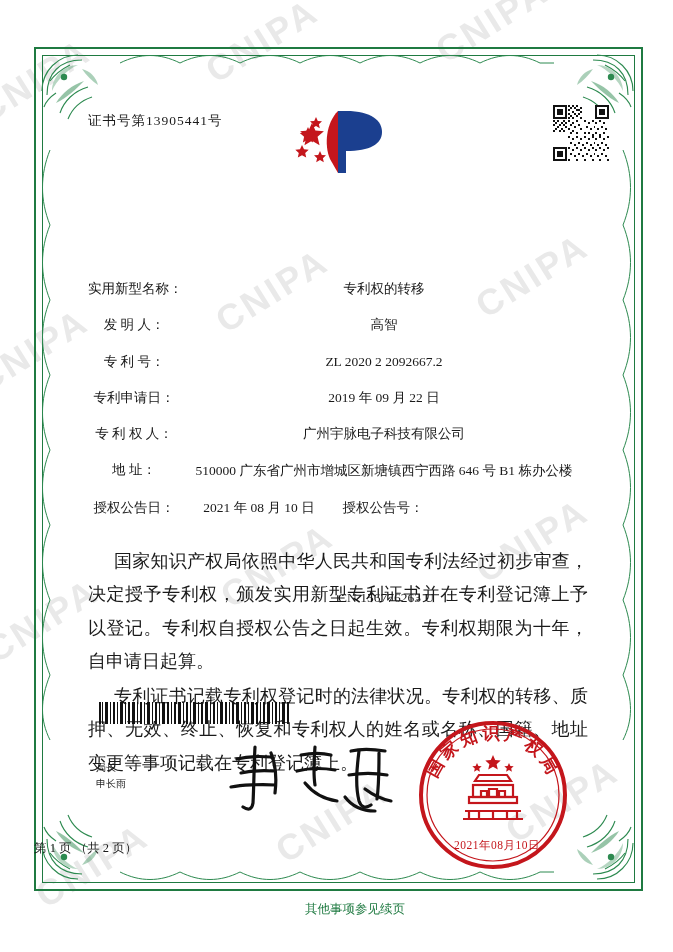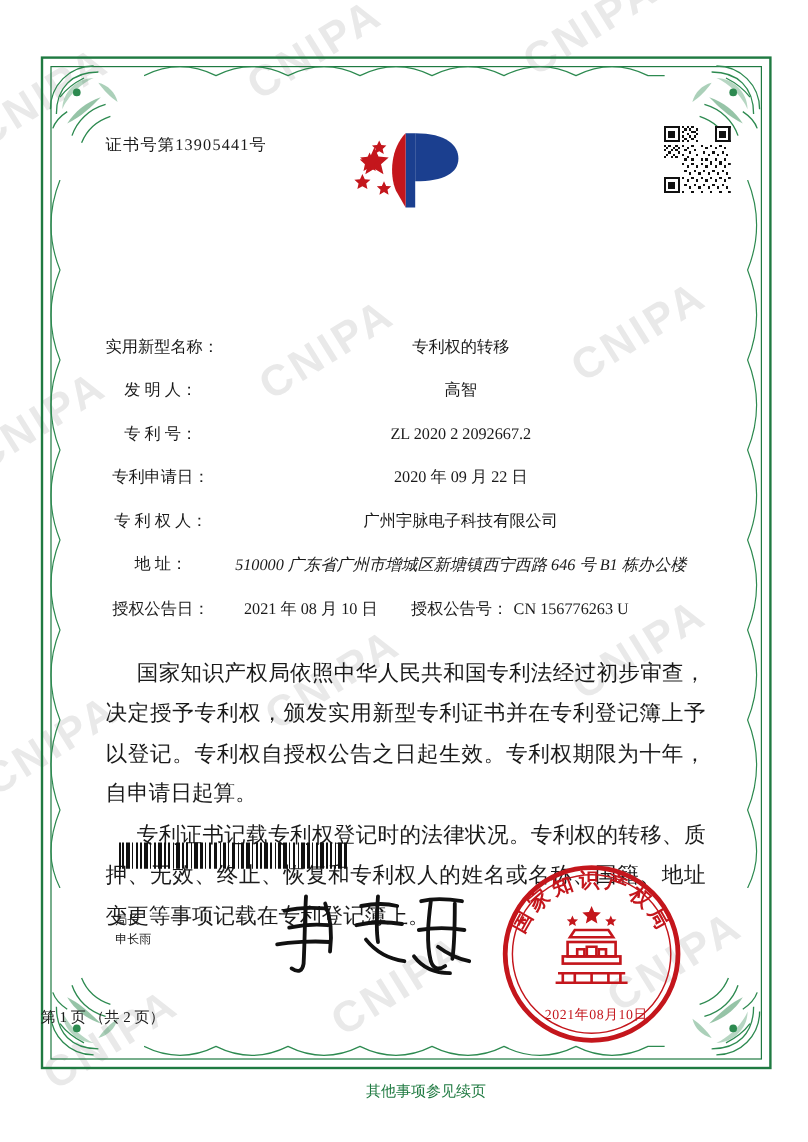--- a/index.html
+++ b/index.html
@@ -151,29 +151,28 @@
   .field-label {
     width: 92px;
     flex: 0 0 92px;
     white-space: pre;
   }
   .field-value {
     flex: 1 1 auto;
   }
   .field-value.indent2 {
     line-height: 1.6;
-    font-style: italic;
   }
 
   .row-inline {
     display: flex;
     margin-bottom: 12px;
   }
   .row-inline .seg1 { width: 250px; display: flex; }
-  .row-inline .seg2 { display: flex; }
+  .row-inline .seg2 { display: flex; flex-direction: column; }
   .row-inline .seg2 .field-label { width: 90px; flex: 0 0 90px; }
 
   .paragraphs {
     position: absolute;
     left: 54px;
     top: 498px;
     width: 500px;
     font-size: 18px;
     line-height: 1.85;
     text-align: justify;
@@ -518,21 +517,21 @@
       <div class="field-value">高智</div>
     </div>
 
     <div class="field-row">
       <div class="field-label">专 利 号：</div>
       <div class="field-value">ZL 2020 2 2092667.2</div>
     </div>
 
     <div class="field-row">
       <div class="field-label">专利申请日：</div>
-      <div class="field-value">2020 年 09 月 22 日</div>
+      <div class="field-value">2019 年 09 月 22 日</div>
     </div>
 
     <div class="field-row">
       <div class="field-label">专 利 权 人：</div>
       <div class="field-value">广州宇脉电子科技有限公司</div>
     </div>
 
     <div class="field-row">
       <div class="field-label">地 址：</div>
       <div class="field-value indent2">510000 广东省广州市增城区新塘镇西宁西路 646 号 B1 栋办公楼</div>

